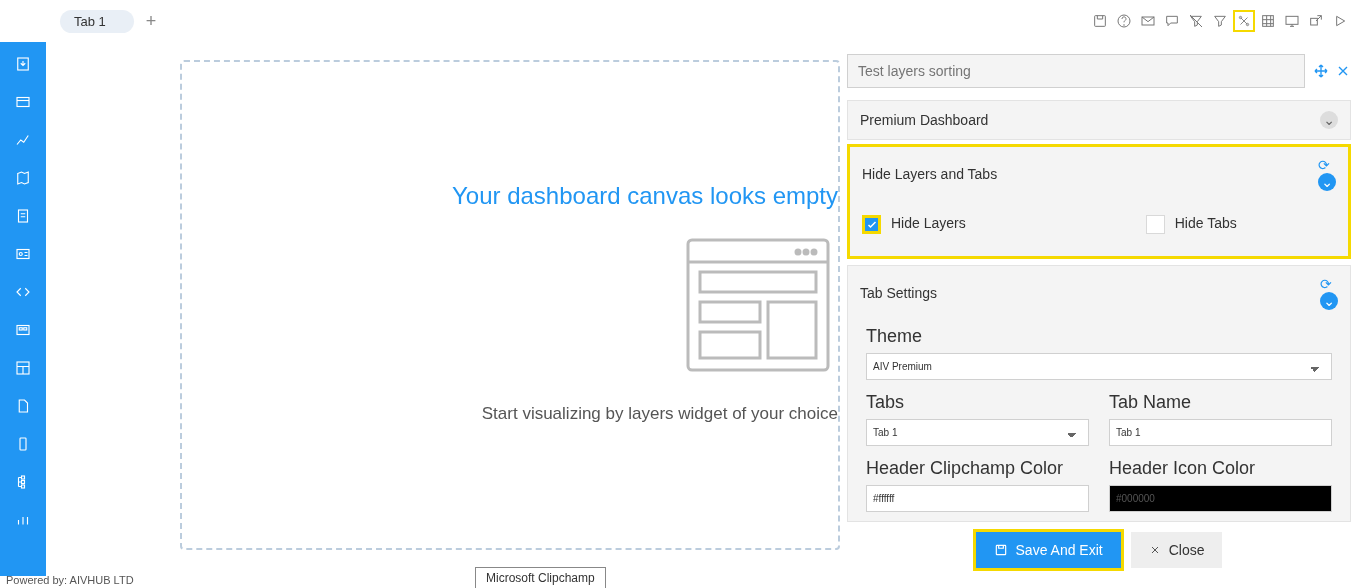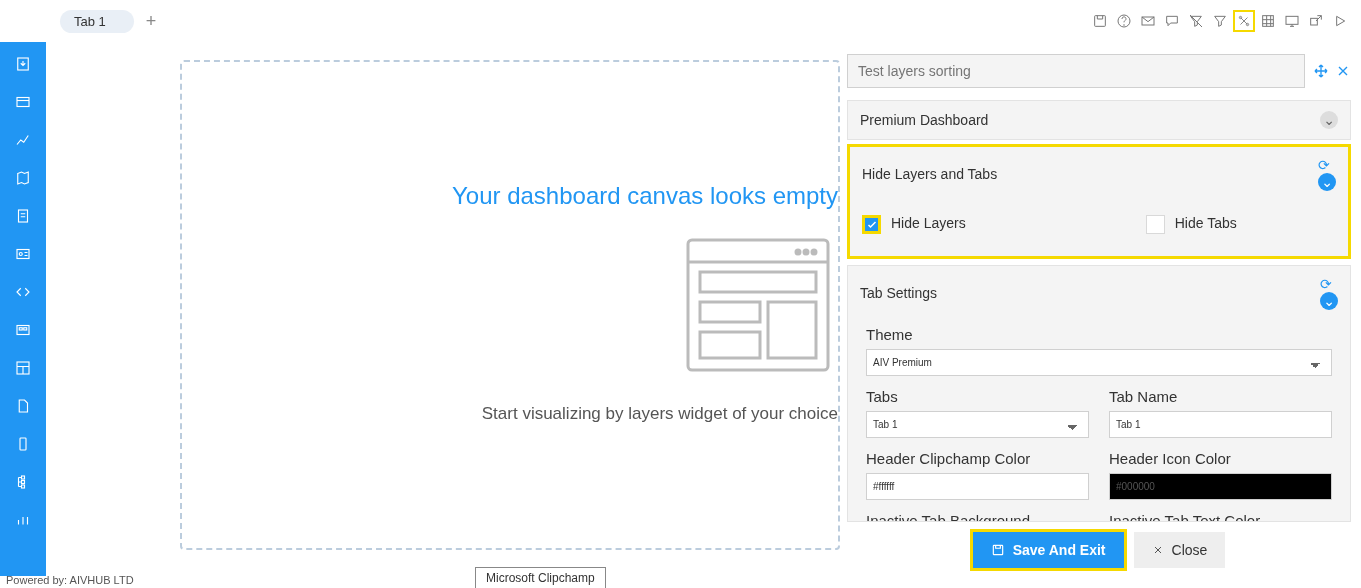--- a/index.html
+++ b/index.html
@@ -45,29 +45,29 @@
 .hide-body { padding: 14px 12px 22px 12px; display: flex; gap: 180px; }
 .chk-wrap { display: flex; align-items: flex-start; gap: 10px; font-size: 14px; color: #333; }
 .chk { width: 19px; height: 19px; border: 3px solid #f5d900; background: #2196f3; display: flex; align-items: center; justify-content: center; }
 .chk svg { stroke: #fff; stroke-width: 3; fill: none; }
 .chk-empty { width: 19px; height: 19px; border: 1px solid #d9d9d9; background: #fff; }
 
 .tab-settings { background: #f4f4f4; border: 1px solid #e3e3e3; padding-bottom: 10px; flex: 1; overflow: hidden; }
 .tab-settings-header { padding: 10px 12px; font-size: 14px; color: #333; display: flex; justify-content: space-between; align-items: center; }
 .ts-body { padding: 6px 18px; }
 .ts-field { margin-bottom: 12px; }
-.ts-label { font-size: 15px; color: #333; margin-bottom: 6px; display: block; }
+.ts-label { font-size: 18px; color: #333; margin-bottom: 6px; display: block; }
 .ts-input, .ts-select { width: 100%; border: 1px solid #d0d0d0; background: #fff; padding: 7px 6px; font-size: 10px; color: #333; }
 .ts-select { appearance: none; background-image: linear-gradient(45deg, transparent 50%, #666 50%), linear-gradient(135deg, #666 50%, transparent 50%); background-position: calc(100% - 16px) 13px, calc(100% - 11px) 13px; background-size: 5px 5px; background-repeat: no-repeat; }
 .ts-row2 { display: flex; gap: 20px; }
 .ts-row2 .ts-field { flex: 1; }
 .color-black { background: #000; color: #555; }
 
 .panel-footer { display: flex; justify-content: center; gap: 10px; padding: 10px 0; }
-.btn-save { background: #2196f3; color: #fff; border: none; padding: 10px 18px; font-size: 14px; display: flex; align-items: center; gap: 8px; outline: 3px solid #f5d900; cursor: pointer; font-weight: bold; }
+.btn-save { background: #2196f3; color: #fff; border: none; padding: 10px 18px; font-size: 14px; display: flex; align-items: center; gap: 8px; outline: 3px solid #f5d900; cursor: pointer; }
 .btn-close { background: #eee; color: #333; border: none; padding: 10px 18px; font-size: 14px; display: flex; align-items: center; gap: 8px; cursor: pointer; }
 
 
 .footer { position: absolute; left: 6px; bottom: 2px; font-size: 11px; color: #555; }
 .clipchamp { position: absolute; left: 475px; bottom: 0; border: 1px solid #888; border-bottom: none; padding: 3px 10px; font-size: 12px; color: #333; background: #fff; margin-top: 32px; }
 </style>
 </head>
 <body>
 
 <div class="topbar">

